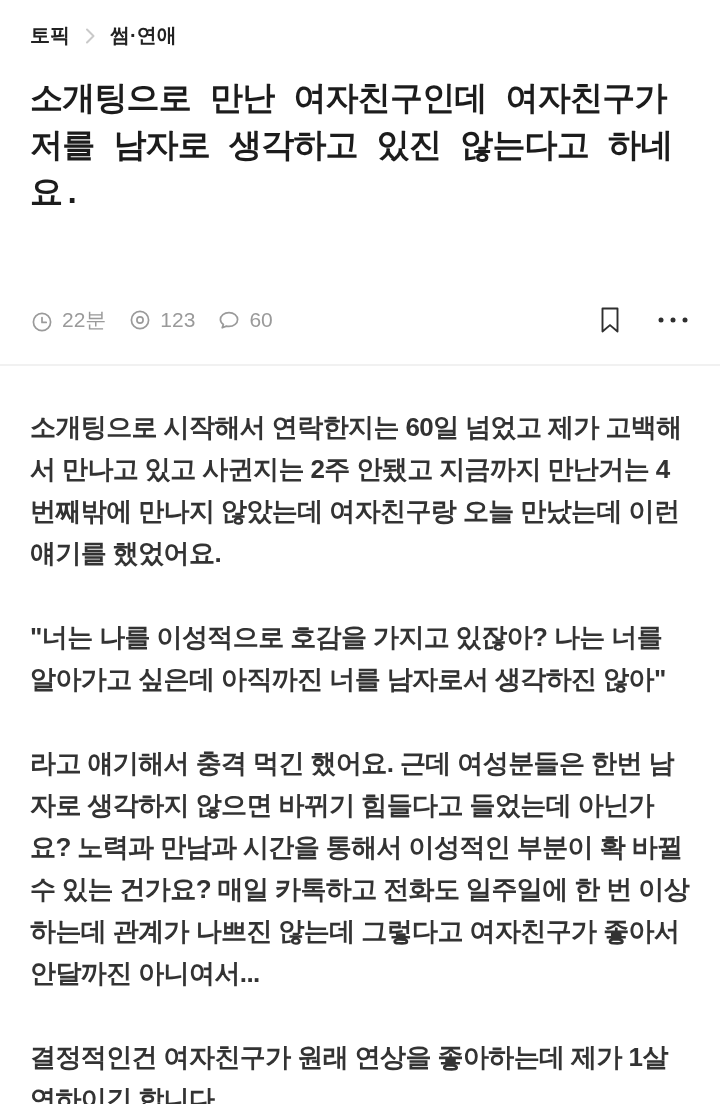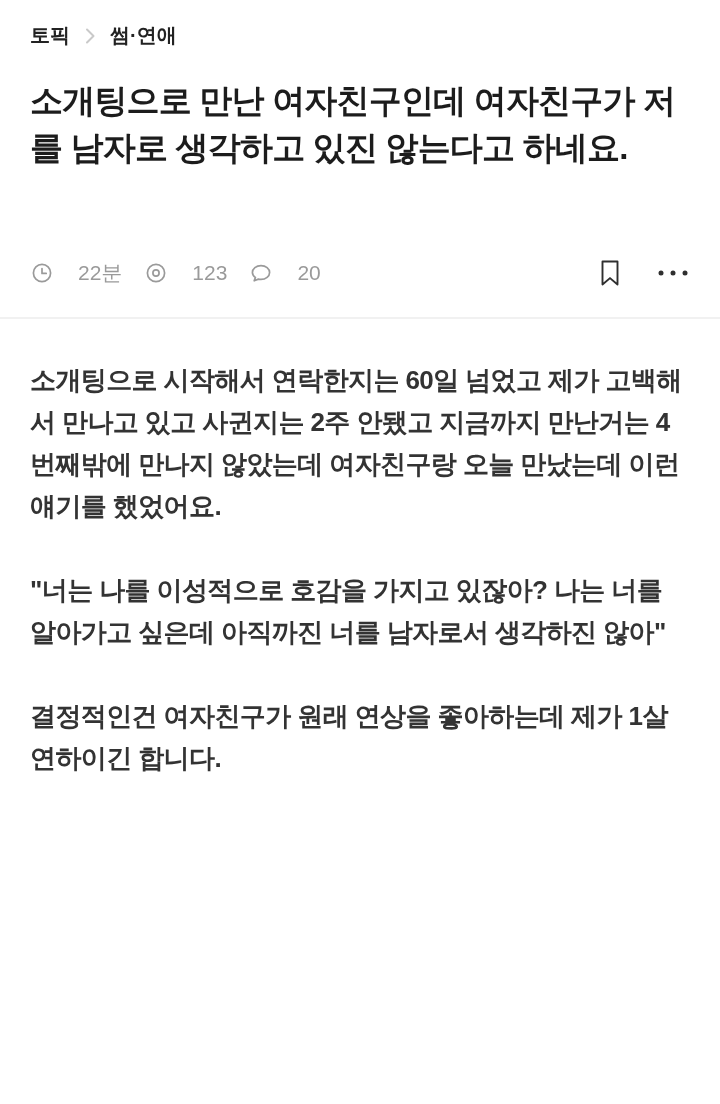--- a/index.html
+++ b/index.html
@@ -28,34 +28,35 @@
 
   
   .title {
     margin: 28px 0 0 0;
     font-size: 33px;
     line-height: 47px;
     font-weight: 700;
     color: #1c1c1c;
     letter-spacing: -0.8px;
     word-break: break-all;
+    font-family: Liberation Mono, monospace;
   }
 
   
   .meta {
     display: flex;
     align-items: center;
     margin-top: 88px;
     color: #9a9a9a;
     font-size: 21px;
   }
   .meta-item {
     display: flex;
-    align-items: center;
-    gap: 24px;
+    align-items: flex-end;
+    gap: 8px;
     margin-right: 22px;
   }
   .meta-item svg { display: block; }
   .spacer { flex: 1; }
   .icon-btn {
     background: none;
     border: none;
     padding: 0;
     margin: 0;
     display: flex;
@@ -115,21 +116,21 @@
           <circle cx="12" cy="12" r="8.6"></circle>
           <circle cx="12" cy="12" r="3.1"></circle>
         </svg>
         <span>123</span>
       </span>
 
       <span class="meta-item">
         <svg width="24" height="24" viewBox="0 0 24 24" fill="none" stroke="#9a9a9a" stroke-width="1.7" stroke-linecap="round" stroke-linejoin="round">
           <path d="M12 4.6c4.8 0 8.6 3.1 8.6 6.9s-3.8 6.9-8.6 6.9c-.9 0-1.8-.1-2.6-.3L5.2 19.8l1.2-3.4c-1.9-1.3-3-3.1-3-4.9 0-3.8 3.8-6.9 8.6-6.9z"></path>
         </svg>
-        <span>20</span>
+        <span>60</span>
       </span>
 
       <span class="spacer"></span>
 
       <button class="icon-btn">
         <svg width="24" height="28" viewBox="0 0 24 28" fill="none" stroke="#2f2f2f" stroke-width="1.9" stroke-linejoin="round">
           <path d="M4.5 2.5 h15 v23 l-7.5 -6.4 -7.5 6.4 z"></path>
         </svg>
       </button>
 
@@ -142,15 +143,16 @@
       </button>
 
     </div>
   </div>
 
   <div class="divider"></div>
 
   <main class="content body">
     <p>소개팅으로 시작해서 연락한지는 60일 넘었고 제가 고백해서 만나고 있고 사귄지는 2주 안됐고 지금까지 만난거는 4번째밖에 만나지 않았는데 여자친구랑 오늘 만났는데 이런 얘기를 했었어요.</p>
     <p>"너는 나를 이성적으로 호감을 가지고 있잖아? 나는 너를 알아가고 싶은데 아직까진 너를 남자로서 생각하진 않아"</p>
+    <p>라고 얘기해서 충격 먹긴 했어요. 근데 여성분들은 한번 남자로 생각하지 않으면 바뀌기 힘들다고 들었는데 아닌가요? 노력과 만남과 시간을 통해서 이성적인 부분이 확 바뀔 수 있는 건가요? 매일 카톡하고 전화도 일주일에 한 번 이상 하는데 관계가 나쁘진 않는데 그렇다고 여자친구가 좋아서 안달까진 아니여서...</p>
     <p>결정적인건 여자친구가 원래 연상을 좋아하는데 제가 1살 연하이긴 합니다.</p>
   </main>
 </div>
 
 </body></html>

